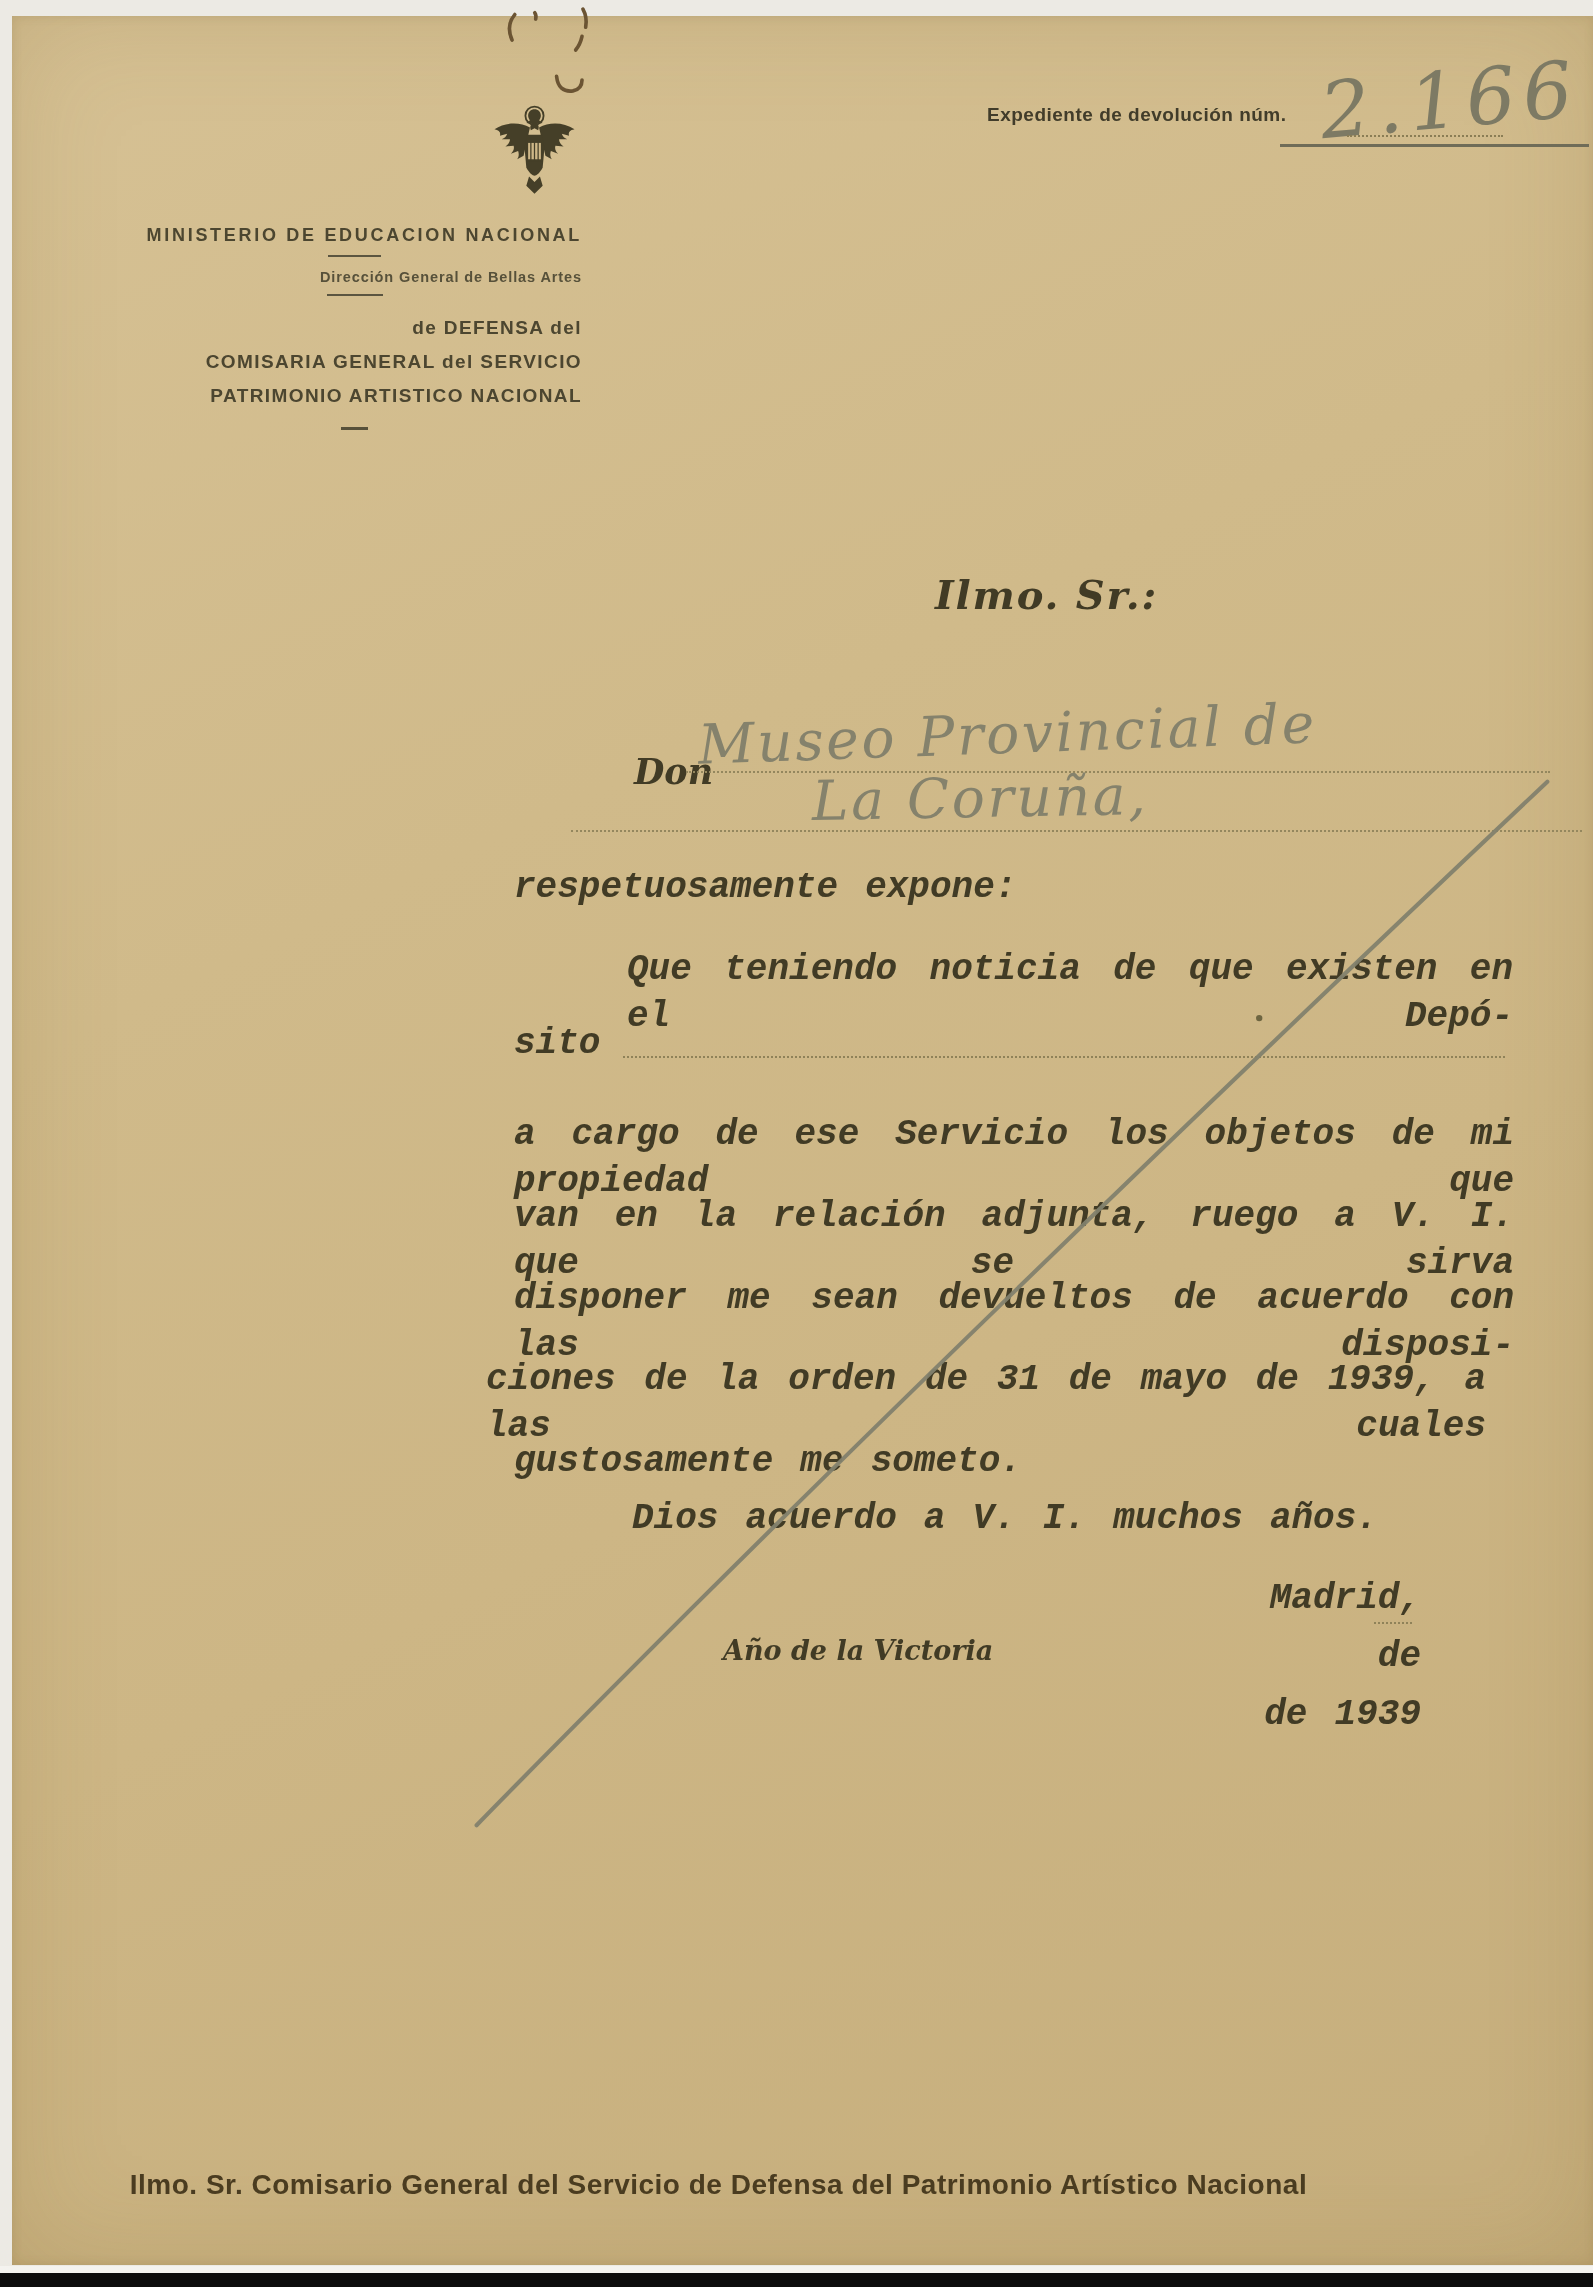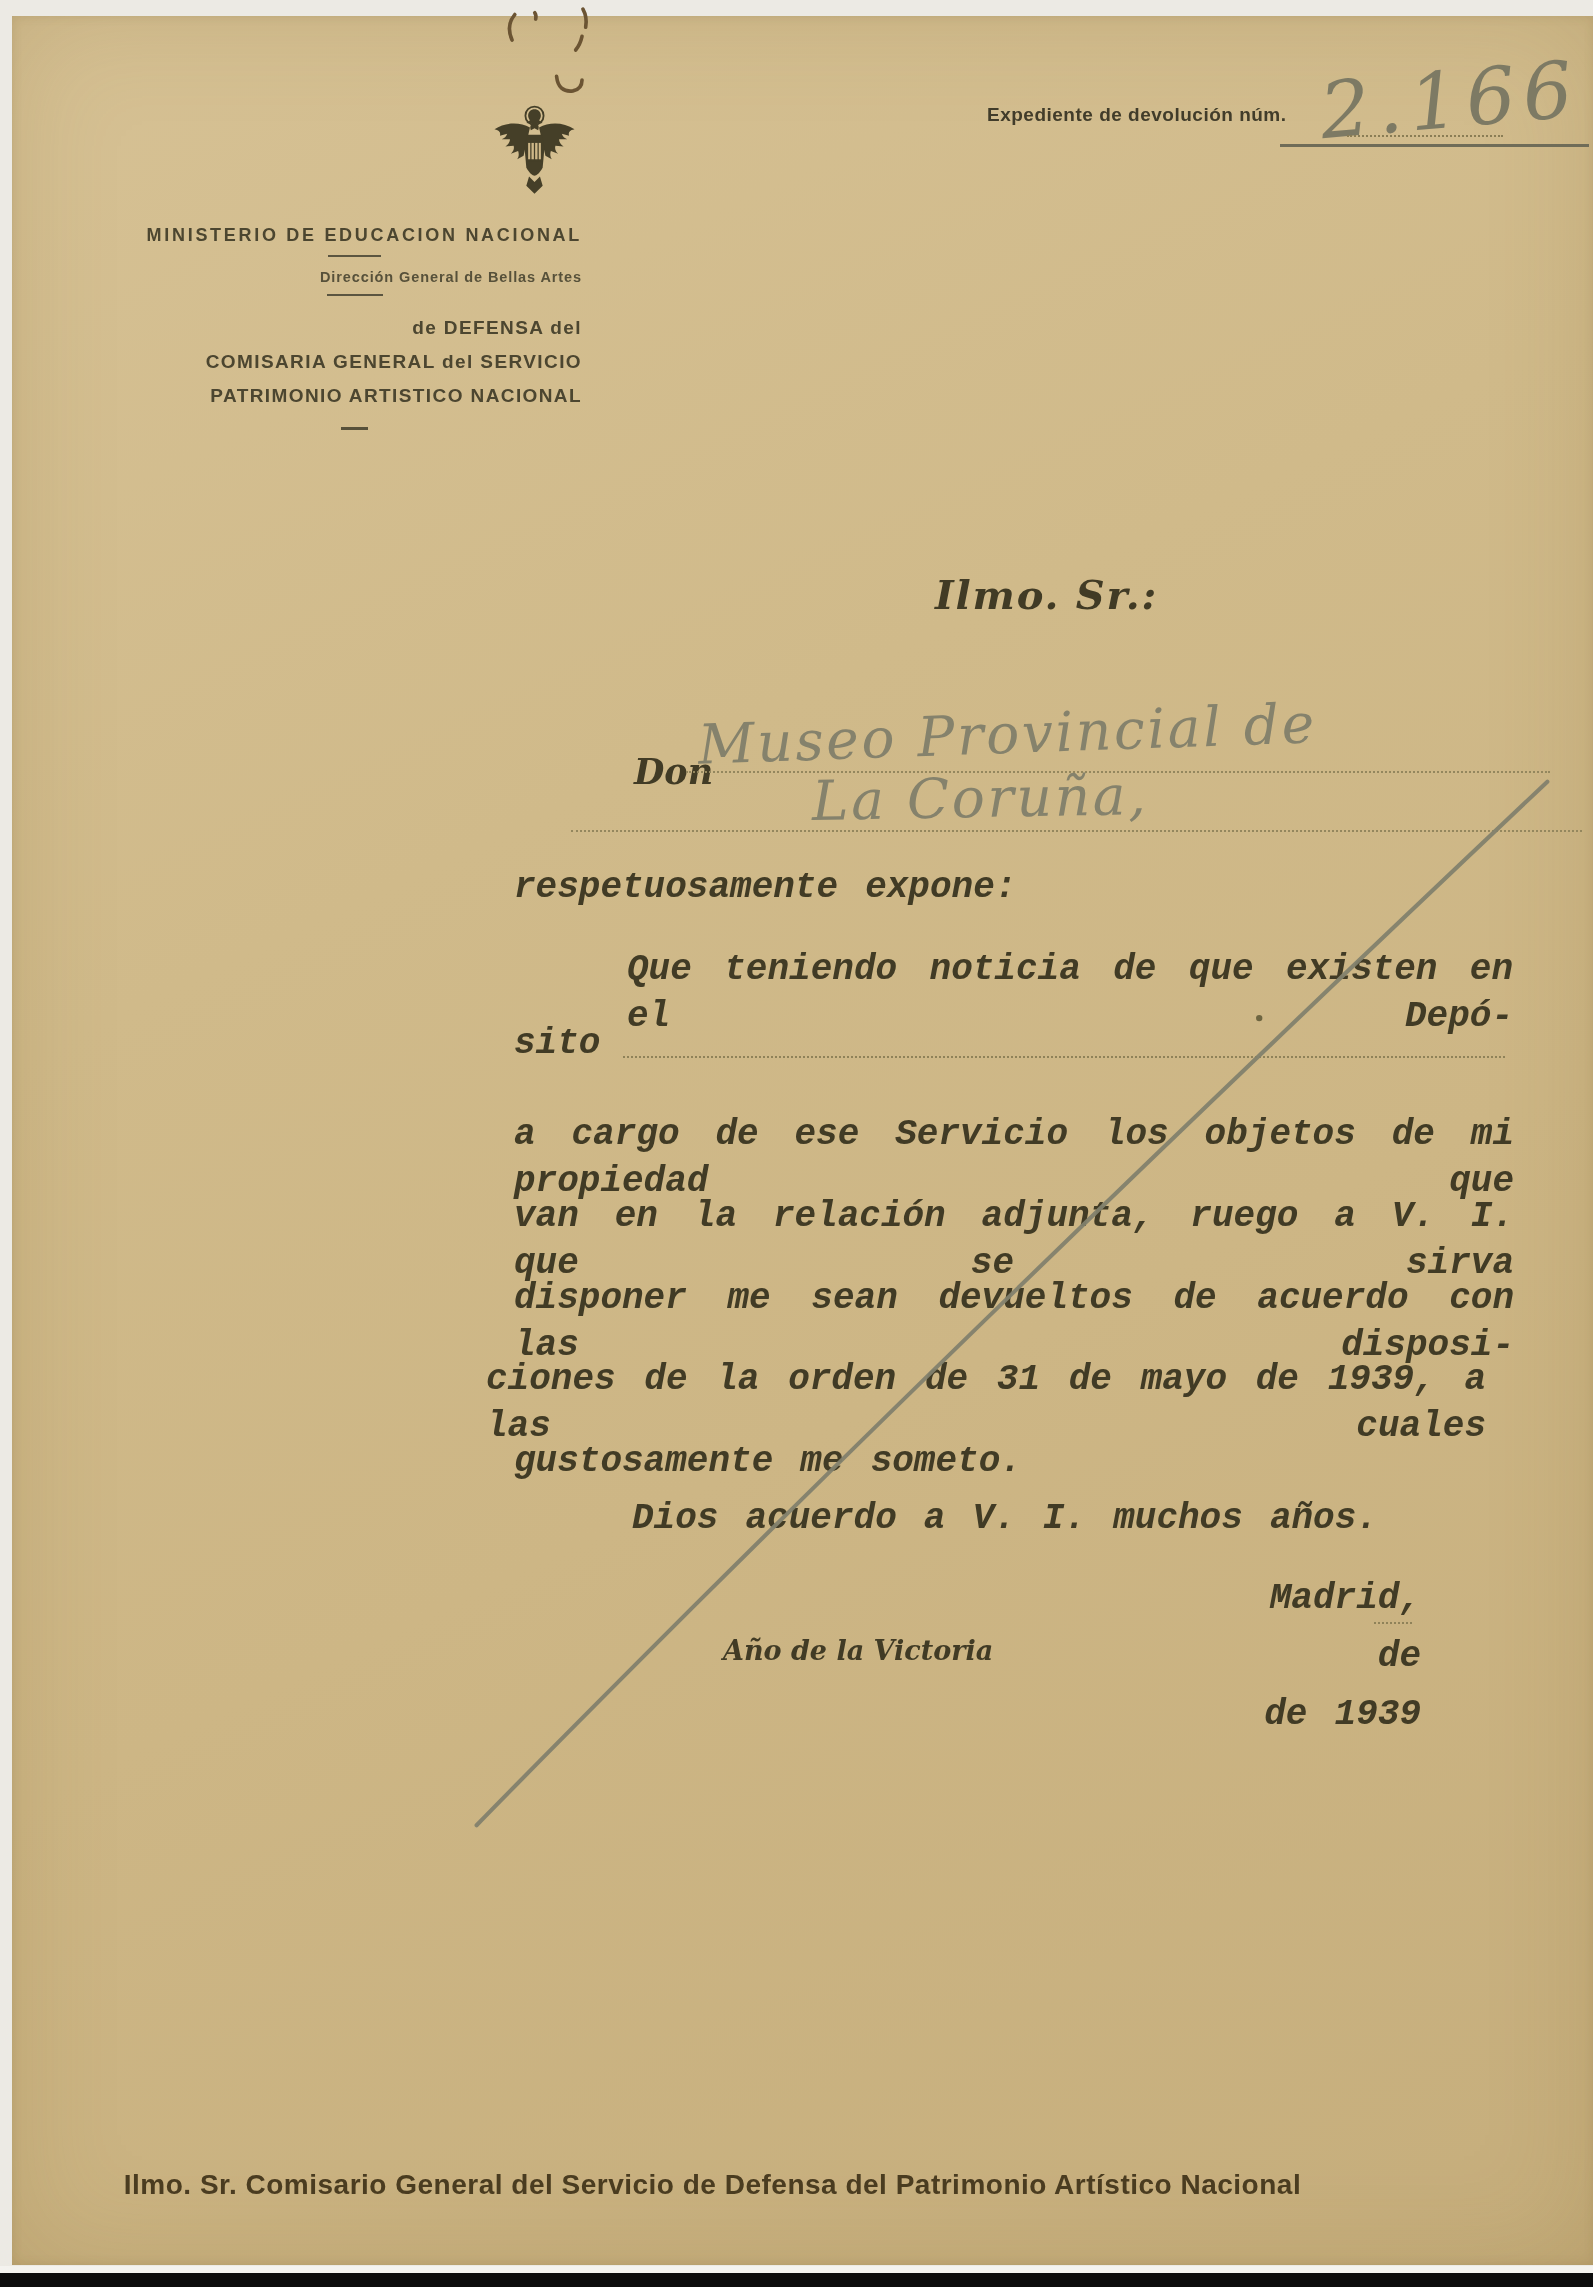--- a/index.html
+++ b/index.html
@@ -36,21 +36,21 @@
   .exp-line{left:1280px;top:144px;width:309px;height:2.7px;background:#6f6c58;}
 
   
   .salutation{left:935px;top:571px;font-size:40px;letter-spacing:1.8px;}
   .don{left:634px;top:751px;font-size:35px;}
   .rule-dotted{border-bottom:2.3px dotted #94875e;}
   .bodyline{font-size:36px;line-height:47px;word-spacing:5.5px;white-space:nowrap;font-family:Liberation Mono, monospace;}
   .just{white-space:normal;text-align:justify;text-align-last:justify;-moz-text-align-last:justify;}
   .flexrow{display:flex;align-items:flex-end;}
   .leader{border-bottom:2.7px dotted #8f8259;margin:0 9px 9px 9px;}
-  .footer{left:7px;top:2169px;width:1411px;text-align:center;font-size:28px;font-weight:bold;
+  .footer{left:13px;top:2169px;width:1411px;text-align:center;font-size:28px;font-weight:bold;
           letter-spacing:0.5px;color:#4a3c20;font-family:"Liberation Sans",sans-serif;}
   .overlay{position:absolute;left:0;top:0;pointer-events:none;}
 </style>
 </head>
 <body>
 
 <div class="paper"></div>
 
 <div class="abs letterhead">
   <svg width="95" height="120" viewBox="0 0 104 132">

